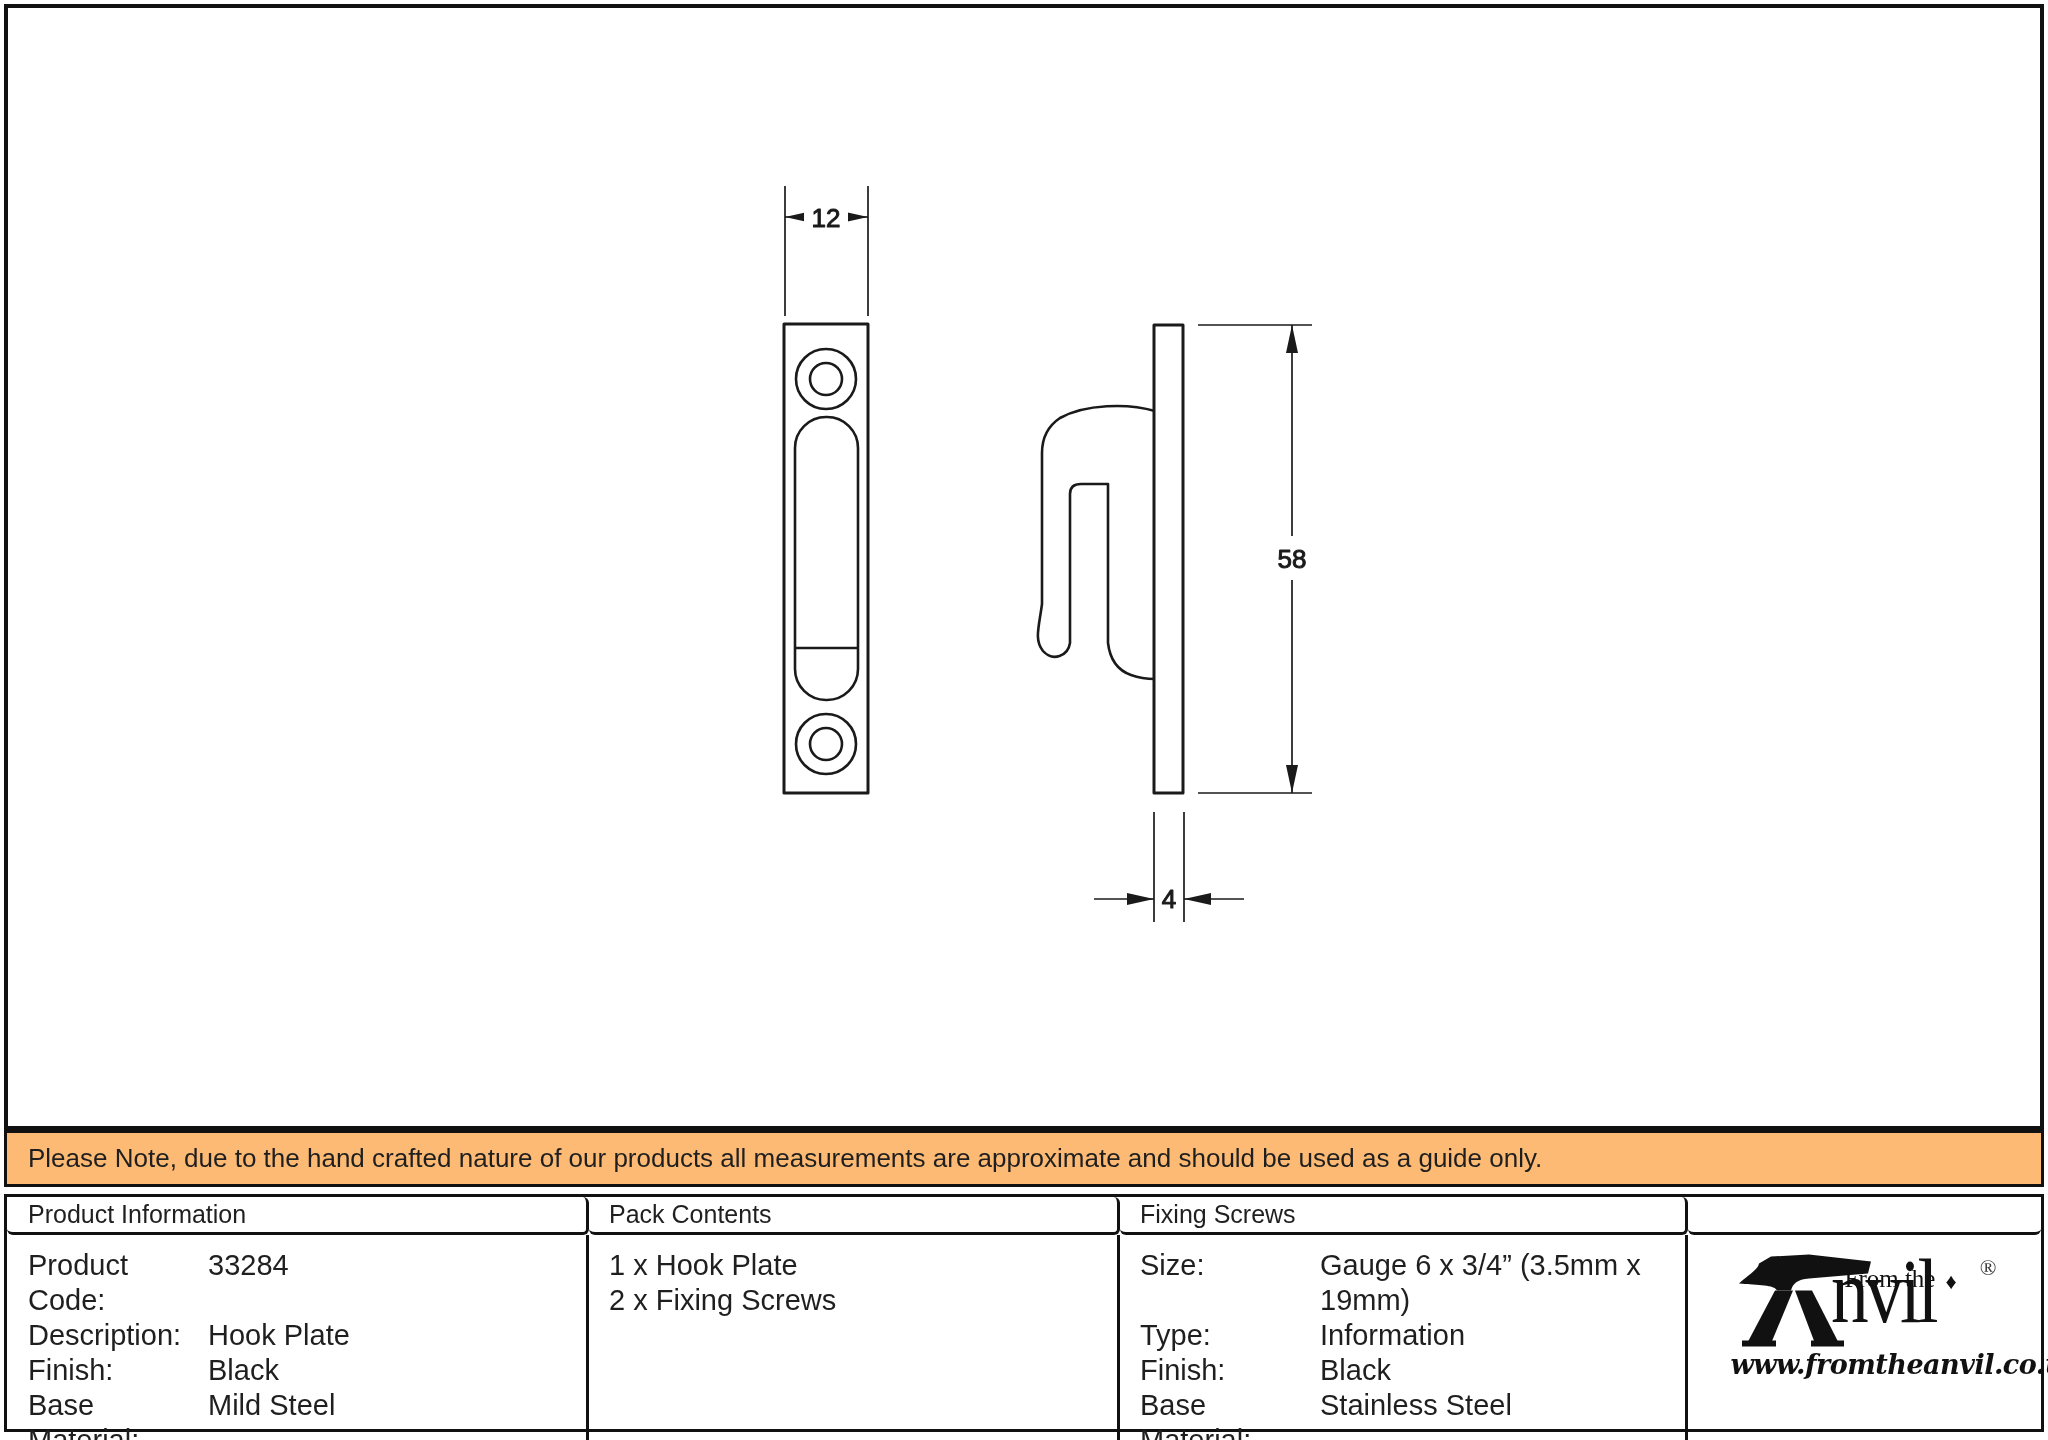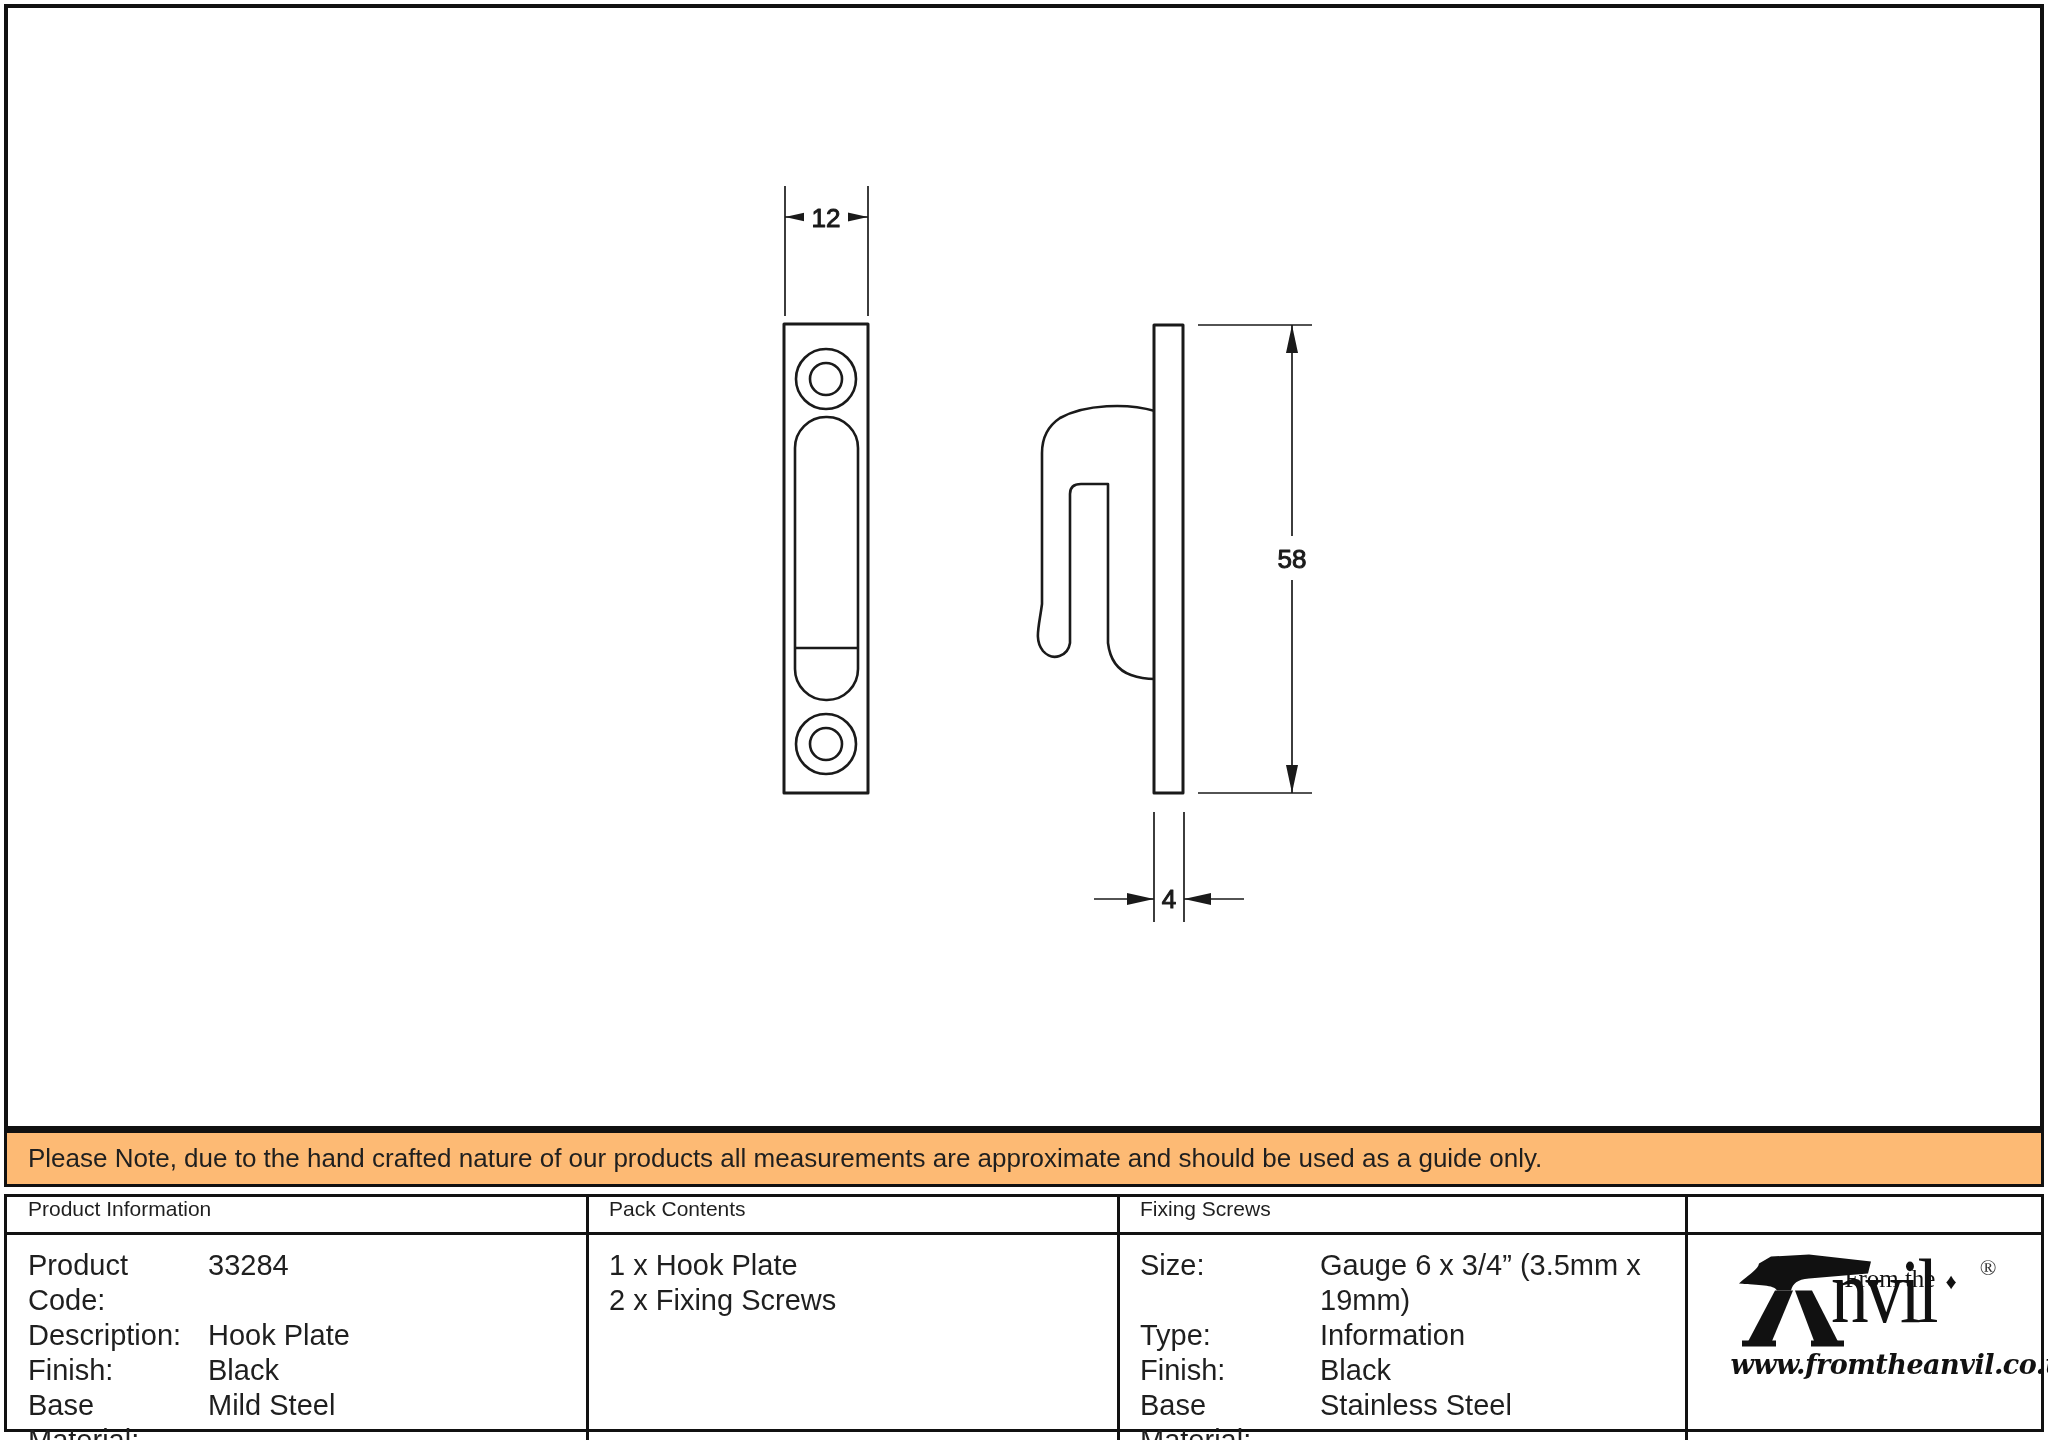--- a/index.html
+++ b/index.html
@@ -33,22 +33,22 @@
     width:2040px; height:238px;
     border:3px solid #111; box-sizing:border-box;
     display:grid;
     grid-template-columns:582px 531px 568px auto;
     grid-template-rows:38px 1fr;
     background:#fff;
   }
   .cell { box-sizing:border-box; }
   .hcell {
     border-bottom:3px solid #111;
-    font-size:21px;
-    display:flex; align-items:flex-start;
+    font-size:25px;
+    display:flex; align-items:center;border-radius:6px;
   }
   .vline { border-right:3px solid #111; }
   .pad1 { padding-left:21px; }
   .pad2 { padding-left:20px; }
   .bodycell { padding-top:13px; font-size:29px; }
   .kv-row { display:flex; line-height:35px; }
   .kv-label { width:180px; flex:0 0 180px; }
   .list-line { line-height:35px; }
   
   .dim-text {

